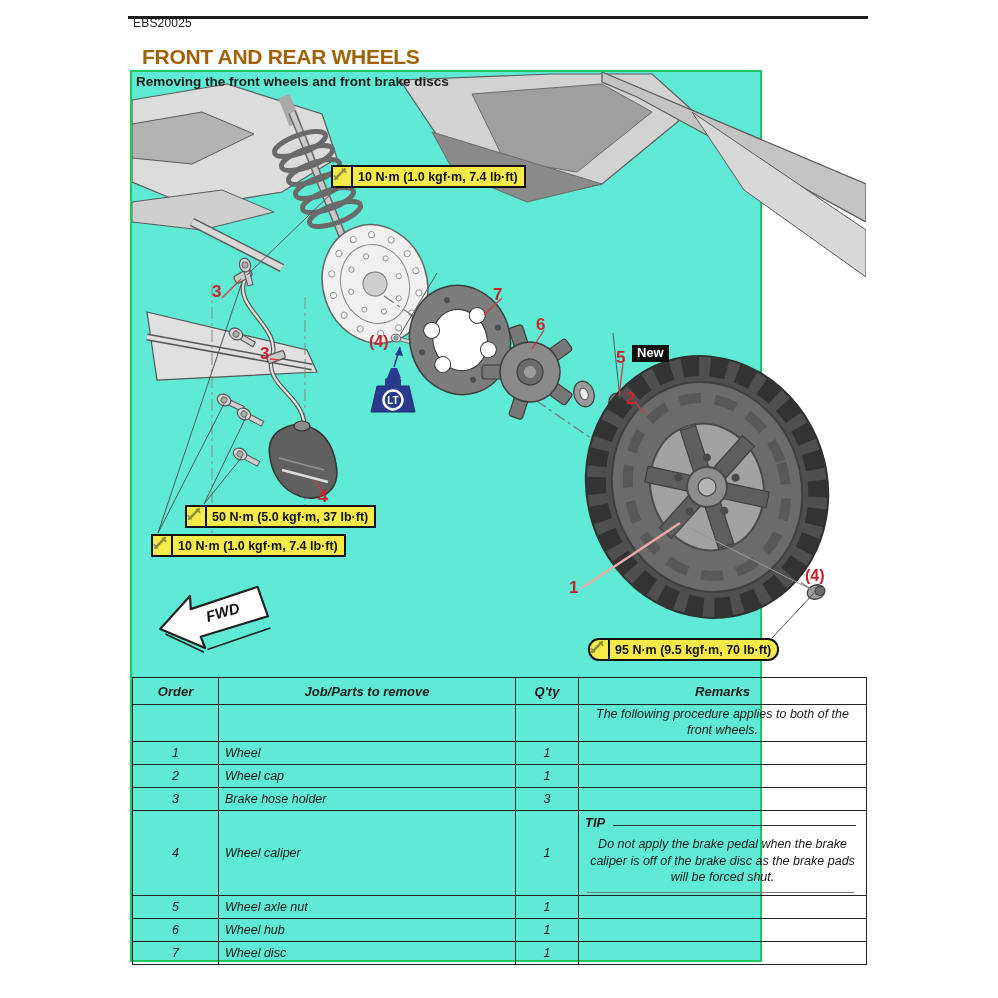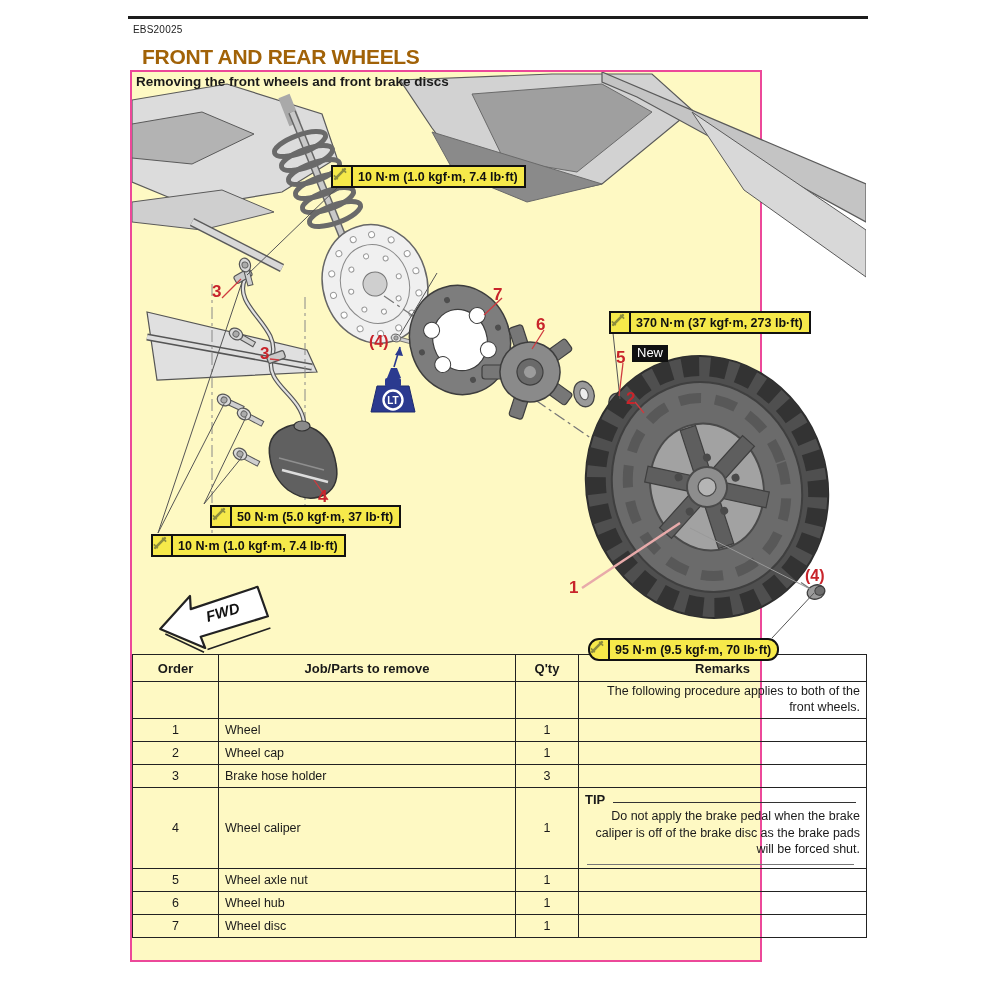--- a/index.html
+++ b/index.html
@@ -1,54 +1,54 @@
 <!DOCTYPE html>
 <html><head>
 <meta charset="utf-8">
 <style>
   html,body{margin:0;padding:0;background:#fff;width:998px;height:998px;
     font-family:"Liberation Sans","DejaVu Sans",sans-serif;color:#1a1a1a;}
   .page{position:relative;width:998px;height:998px;overflow:hidden;}
 
   .top-rule{position:absolute;left:128px;top:16px;width:740px;height:3px;background:#1c1c1c;}
-  .doc-code{position:absolute;left:133px;top:24px;font-size:10px;letter-spacing:.2px;color:#222;}
+  .doc-code{position:absolute;left:133px;top:16px;font-size:12px;letter-spacing:.2px;color:#222;}
   .doc-title{position:absolute;left:130px;top:33px;font-size:21px;font-weight:bold;letter-spacing:-.3px;color:#a16207;margin:12px;}
 
   .sheet{position:absolute;left:130px;top:70px;width:632px;height:892px;
-    border:2px solid #ec4899;box-sizing:border-box;background:#fef9c3;}
+    border:2px solid #22c55e;box-sizing:border-box;background:#5eead4;}
   .section-title{position:absolute;left:4px;top:2px;font-size:13.5px;font-weight:bold;z-index:5;}
 
   .fig-layer{position:absolute;left:0;top:0;width:734px;height:605px;overflow:hidden;}
   .fig-layer svg{position:absolute;left:0;top:0;}
 
   .callout{position:absolute;display:flex;align-items:center;height:23px;box-sizing:border-box;
     background:#f6e94a;border:2px solid #111;z-index:6;}
   .co-icon{display:flex;align-items:center;justify-content:center;width:20px;height:100%;
     border-right:2px solid #111;box-sizing:border-box;}
   .co-text{font-size:12.5px;font-weight:bold;white-space:nowrap;padding:0 6px 0 5px;color:#111;}
 
   .pn{position:absolute;font-size:17px;font-weight:bold;color:#c8242b;z-index:6;line-height:1;}
   .pq{position:absolute;font-size:16px;font-weight:bold;color:#c8242b;z-index:6;line-height:1;}
-  .new-badge{position:absolute;background:#101010;color:#fff;font-size:13px;font-weight:normal;
+  .new-badge{position:absolute;background:#101010;color:#fff;font-size:13px;font-weight:bold;
     padding:1px 5px 2px 5px;z-index:6;line-height:1.1;}
 
-  table.parts{position:absolute;left:0;top:582px;width:734px;height:283px;border-collapse:collapse;
-    table-layout:fixed;font-size:12.5px;}
+  table.parts{position:absolute;left:0;top:605px;width:734px;height:283px;border-collapse:collapse;
+    table-layout:fixed;font-size:12.5px;font-style:italic;}
   table.parts th,table.parts td{border:1.5px solid #222;padding:2px 6px;vertical-align:middle;box-sizing:border-box;}
   table.parts th{font-size:13px;font-weight:bold;text-align:center;height:27px;padding:2px 2px;}
   td.c{text-align:center;}
   td.job{text-align:left;padding-left:8px;}
-  td.rem{text-align:right;vertical-align:top;padding:3px 8px;line-height:1.25;}
+  td.rem{text-align:center;vertical-align:top;padding:3px 8px;line-height:1.25;}
   tr.intro td{height:37px;}
   tr.std td{height:23px;}
   tr.tall td{height:81px;vertical-align:middle;}
   tr.tall td.rem{vertical-align:top;}
   .tip-head{display:flex;align-items:center;font-weight:bold;font-size:13px;margin-top:2px;}
   .tip-head::after{content:"";flex:1;border-top:1.5px solid #333;margin:4px 4px 0 8px;}
-  .tip-text{line-height:1.3;}
+  .tip-text{margin-top:5px;line-height:1.3;}
   .tip-end{border-top:1.2px solid #777;margin:7px 6px 0 2px;}
 </style>
 </head>
 <body>
 
 <div class="page">
 
   <div class="top-rule"></div>
   <div class="doc-code">EBS20025</div>
   <h1 class="doc-title">FRONT AND REAR WHEELS</h1>
@@ -276,30 +276,21 @@
 
       <div class="callout" style="left:199px;top:93px;">
         <span class="co-icon">
           <svg width="14" height="14" viewBox="0 0 16 16">
               <path d="M2.5 13.5 L13.5 2.5" stroke="#8d8d3e" stroke-width="3" stroke-linecap="round"></path>
               <path d="M1 9.5 L5.5 14 M10.5 2 L15 6.5" stroke="#8d8d3e" stroke-width="2" fill="none"></path>
             </svg>
         </span>
         <span class="co-text">10 N·m (1.0 kgf·m, 7.4 lb·ft)</span>
       </div>
-      <div class="callout" style="left:477px;top:239px;">
-        <span class="co-icon">
-          <svg width="14" height="14" viewBox="0 0 16 16">
-              <path d="M2.5 13.5 L13.5 2.5" stroke="#8d8d3e" stroke-width="3" stroke-linecap="round"></path>
-              <path d="M1 9.5 L5.5 14 M10.5 2 L15 6.5" stroke="#8d8d3e" stroke-width="2" fill="none"></path>
-            </svg>
-        </span>
-        <span class="co-text">370 N·m (37 kgf·m, 273 lb·ft)</span>
-      </div>
-      <div class="callout" style="left:78px;top:433px;">
+      <div class="callout" style="left:53px;top:433px;">
         <span class="co-icon">
           <svg width="14" height="14" viewBox="0 0 16 16">
               <path d="M2.5 13.5 L13.5 2.5" stroke="#8d8d3e" stroke-width="3" stroke-linecap="round"></path>
               <path d="M1 9.5 L5.5 14 M10.5 2 L15 6.5" stroke="#8d8d3e" stroke-width="2" fill="none"></path>
             </svg>
         </span>
         <span class="co-text">50 N·m (5.0 kgf·m, 37 lb·ft)</span>
       </div>
       <div class="callout" style="left:19px;top:462px;">
         <span class="co-icon">

